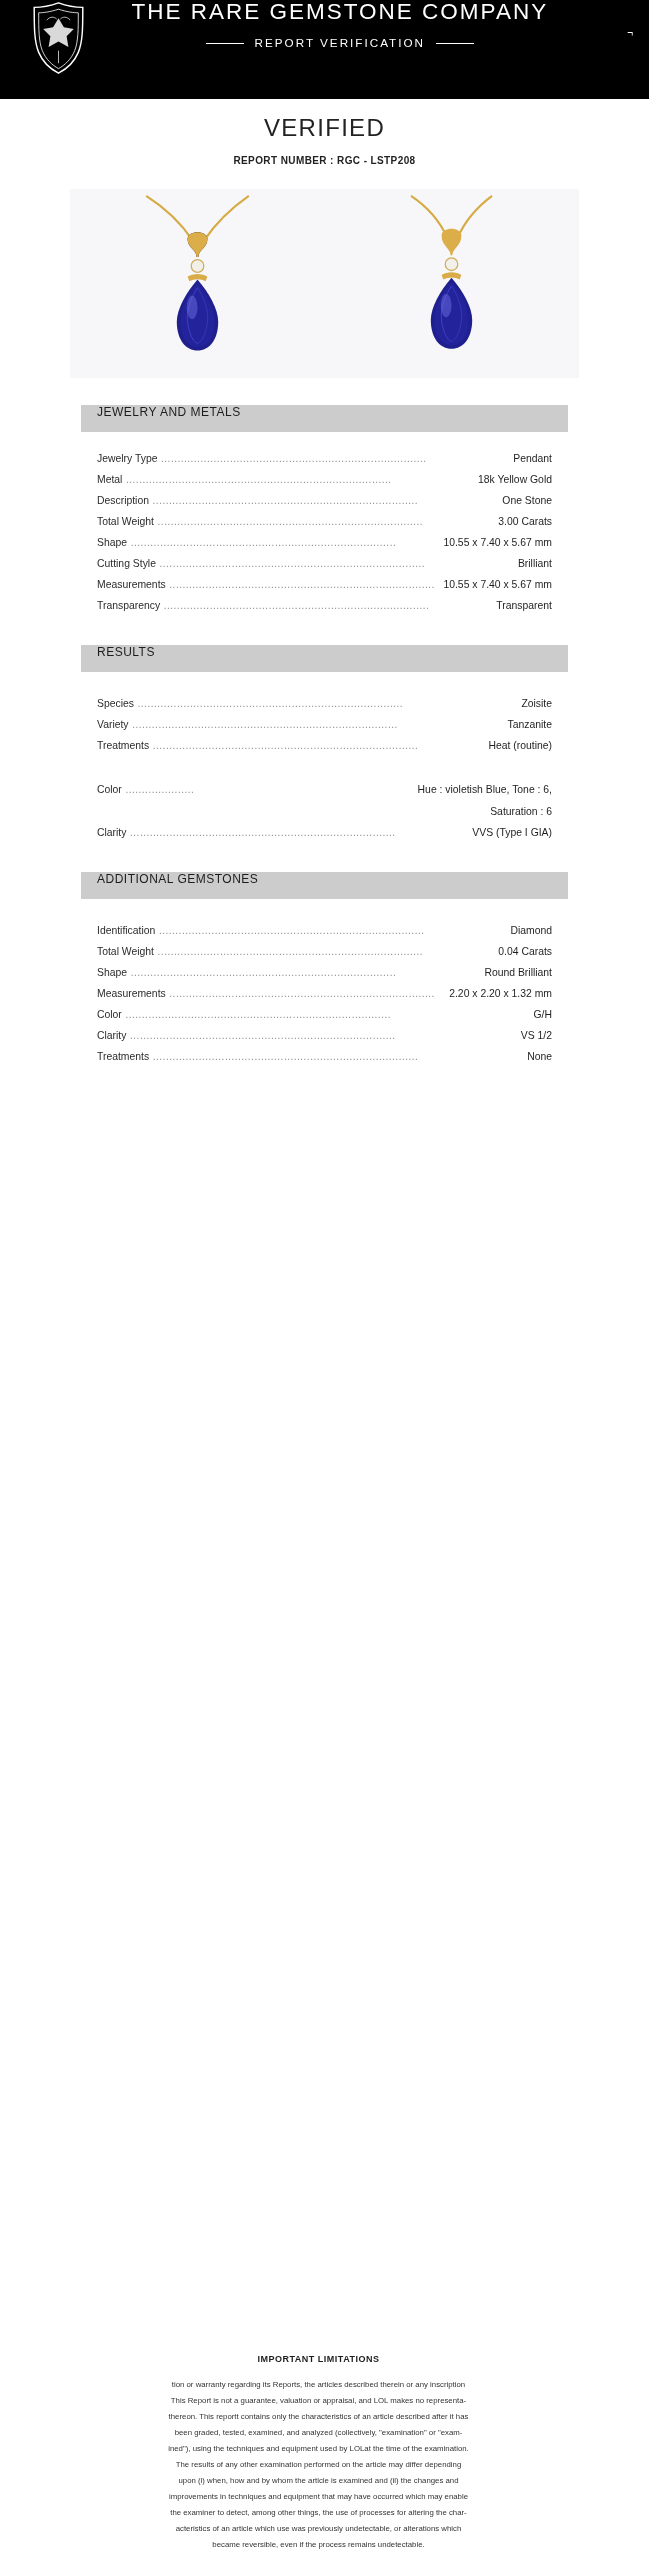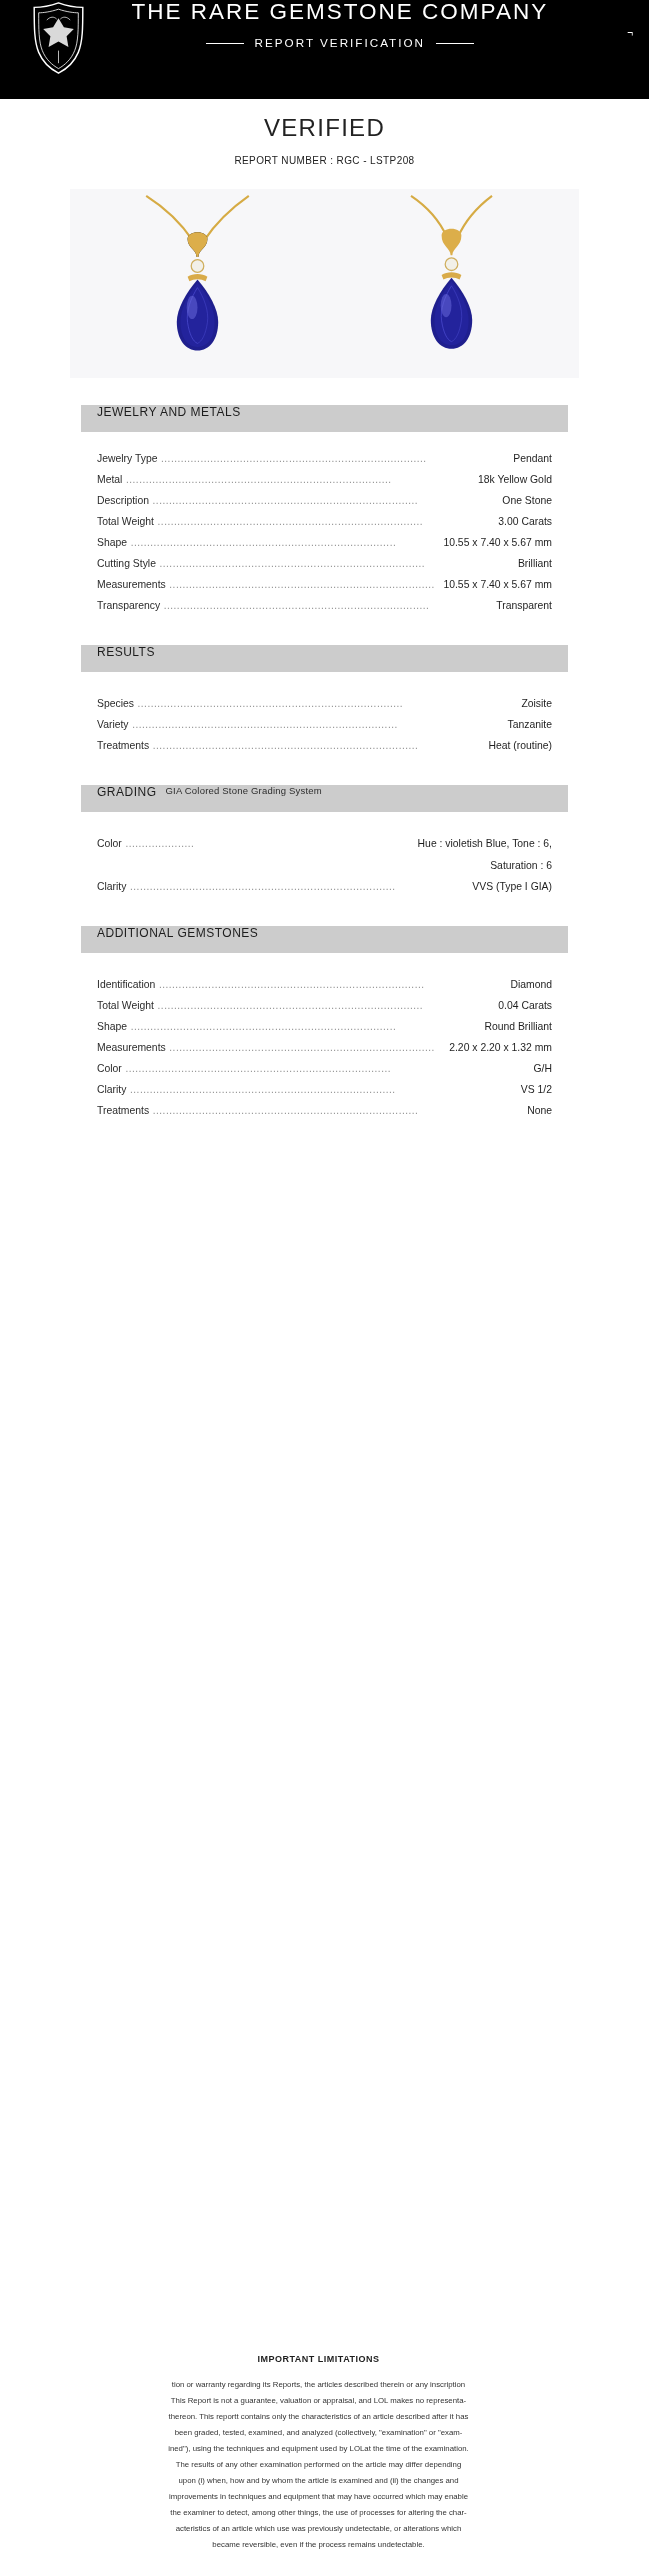--- a/index.html
+++ b/index.html
@@ -75,21 +75,21 @@
     text-align: center;
     padding-top: 15px;
   }
   .verified-title {
     font-size: 24px;
     letter-spacing: 1.3px;
     color: #222;
   }
   .report-number {
     font-size: 10px;
-    font-weight: normal;
+    font-weight: bold;
     letter-spacing: 0.4px;
     margin-top: 12.6px;
     color: #222;
   }
 
   
   .photo-band {
     margin: 23.5px 70px 0 70px;
     height: 189px;
     background: #f7f7f9;
@@ -316,24 +316,20 @@
     </div>
     <div class="row">
       <span class="label">Treatments</span>
       <span class="dots">.................................................................................</span>
       <span class="value">Heat (routine)</span>
     </div>
   </div>
 </div>
 
 <div class="section">
-  <div class="section-bar">
-    <span class="title">GRADING</span>
-    <span class="subtitle">GIA Colored Stone Grading System</span>
-  </div>
   <div class="rows loose">
     <div class="row multiline">
       <span class="label">Color</span>
       <span class="dots">.....................</span>
       <span class="value value-block">
         <span>Hue : violetish Blue, Tone : 6,</span>
         <span class="line2" style="display:block">Saturation : 6</span>
       </span>
     </div>
     <div class="row">

